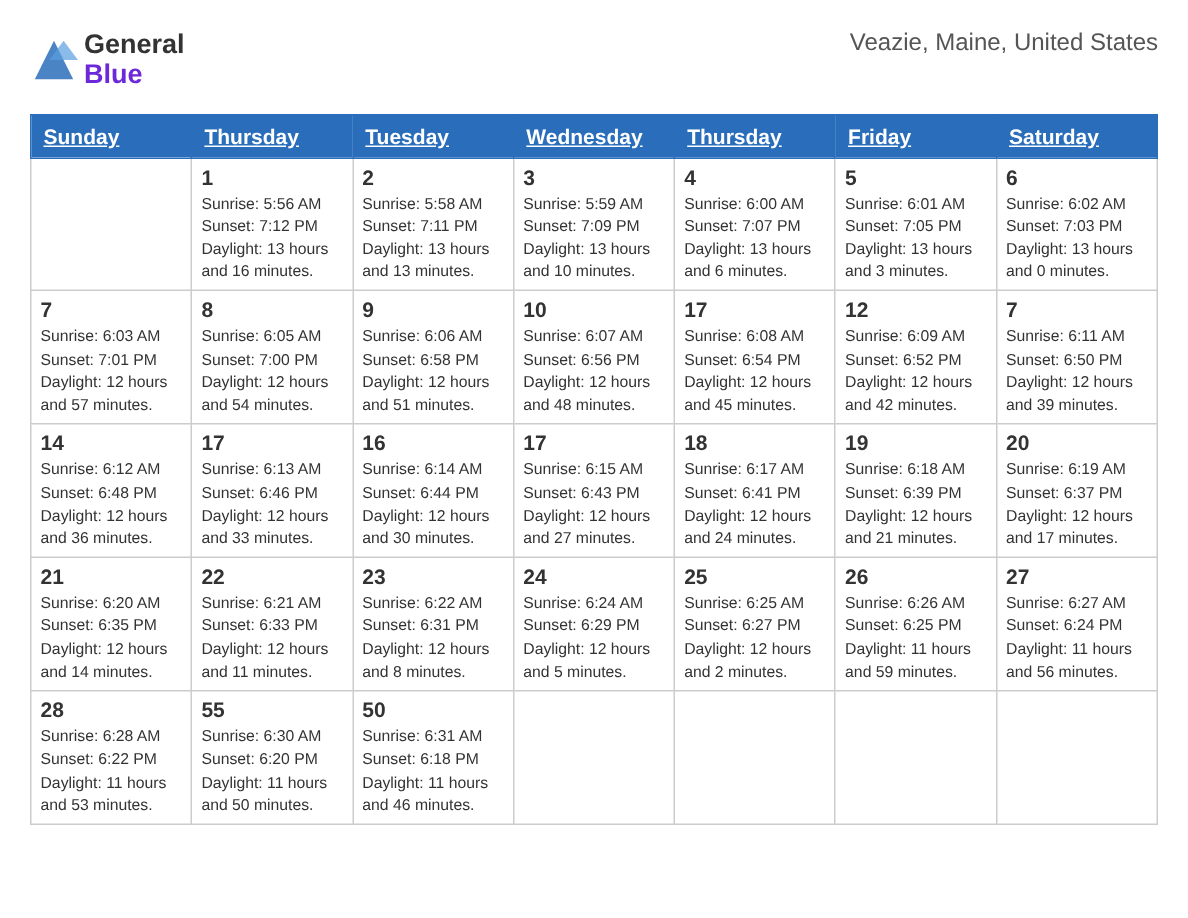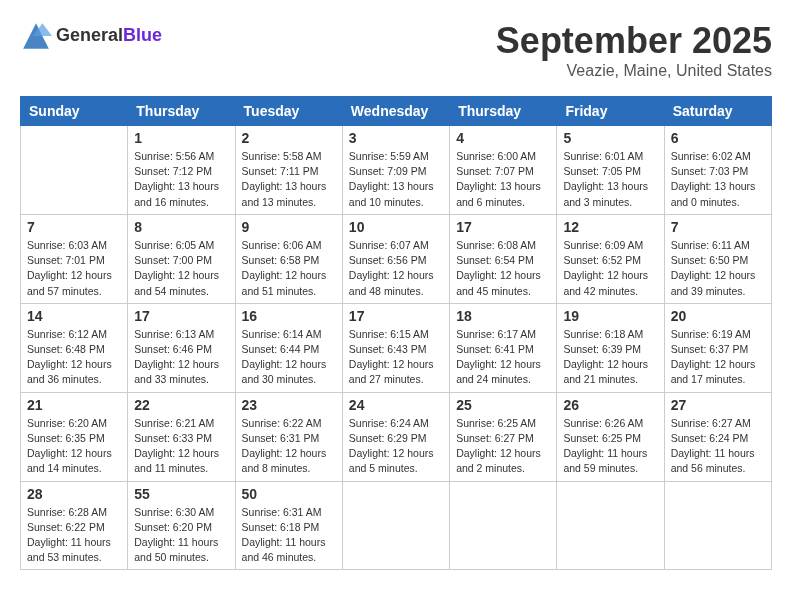--- a/index.html
+++ b/index.html
@@ -15,20 +15,21 @@
       justify-content: space-between;
       align-items: flex-start;
       margin-bottom: 16px;
     }
     .logo {
       display: flex;
       align-items: center;
     }
     .logo-text {
       display: flex;
+      flex-direction: column;
       line-height: 1.1;
     }
     .logo-general {
       font-size: 18px;
       font-weight: bold;
       color: #333;
     }
     .logo-blue {
       font-size: 18px;
       font-weight: bold;
@@ -56,20 +57,21 @@
       border-collapse: collapse;
       border: 1px solid #ccc;
     }
     .calendar th {
       background-color: #2a6ebb;
       color: #fff;
       text-align: left;
       padding: 6px 8px;
       font-size: 14px;
       border: 1px solid #2a6ebb;
+      text-decoration: underline;
     }
     .calendar td {
       vertical-align: top;
       padding: 4px 6px;
       border: 1px solid #ccc;
       width: 14.28%;
       min-height: 80px;
       font-size: 11px;
       color: #333;
     }
@@ -95,21 +97,20 @@
     <svg class="logo-icon" viewBox="0 0 40 40">
       <polygon points="20,4 36,36 4,36" fill="#2a6ebb" opacity="0.85"></polygon>
       <polygon points="28,4 40,20 16,20" fill="#5a9ee0" opacity="0.7"></polygon>
     </svg>
     <div class="logo-text">
       <span class="logo-general">General</span>
       <span class="logo-blue">Blue</span>
     </div>
   </div>
   <div class="title-section">
-    <div class="month-title">September 2025</div>
     <div class="location">Veazie, Maine, United States</div>
   </div>
 </div>
 
 <table class="calendar">
   <thead>
     <tr>
       <th>Sunday</th>
       <th>Thursday</th>
       <th>Tuesday</th>

